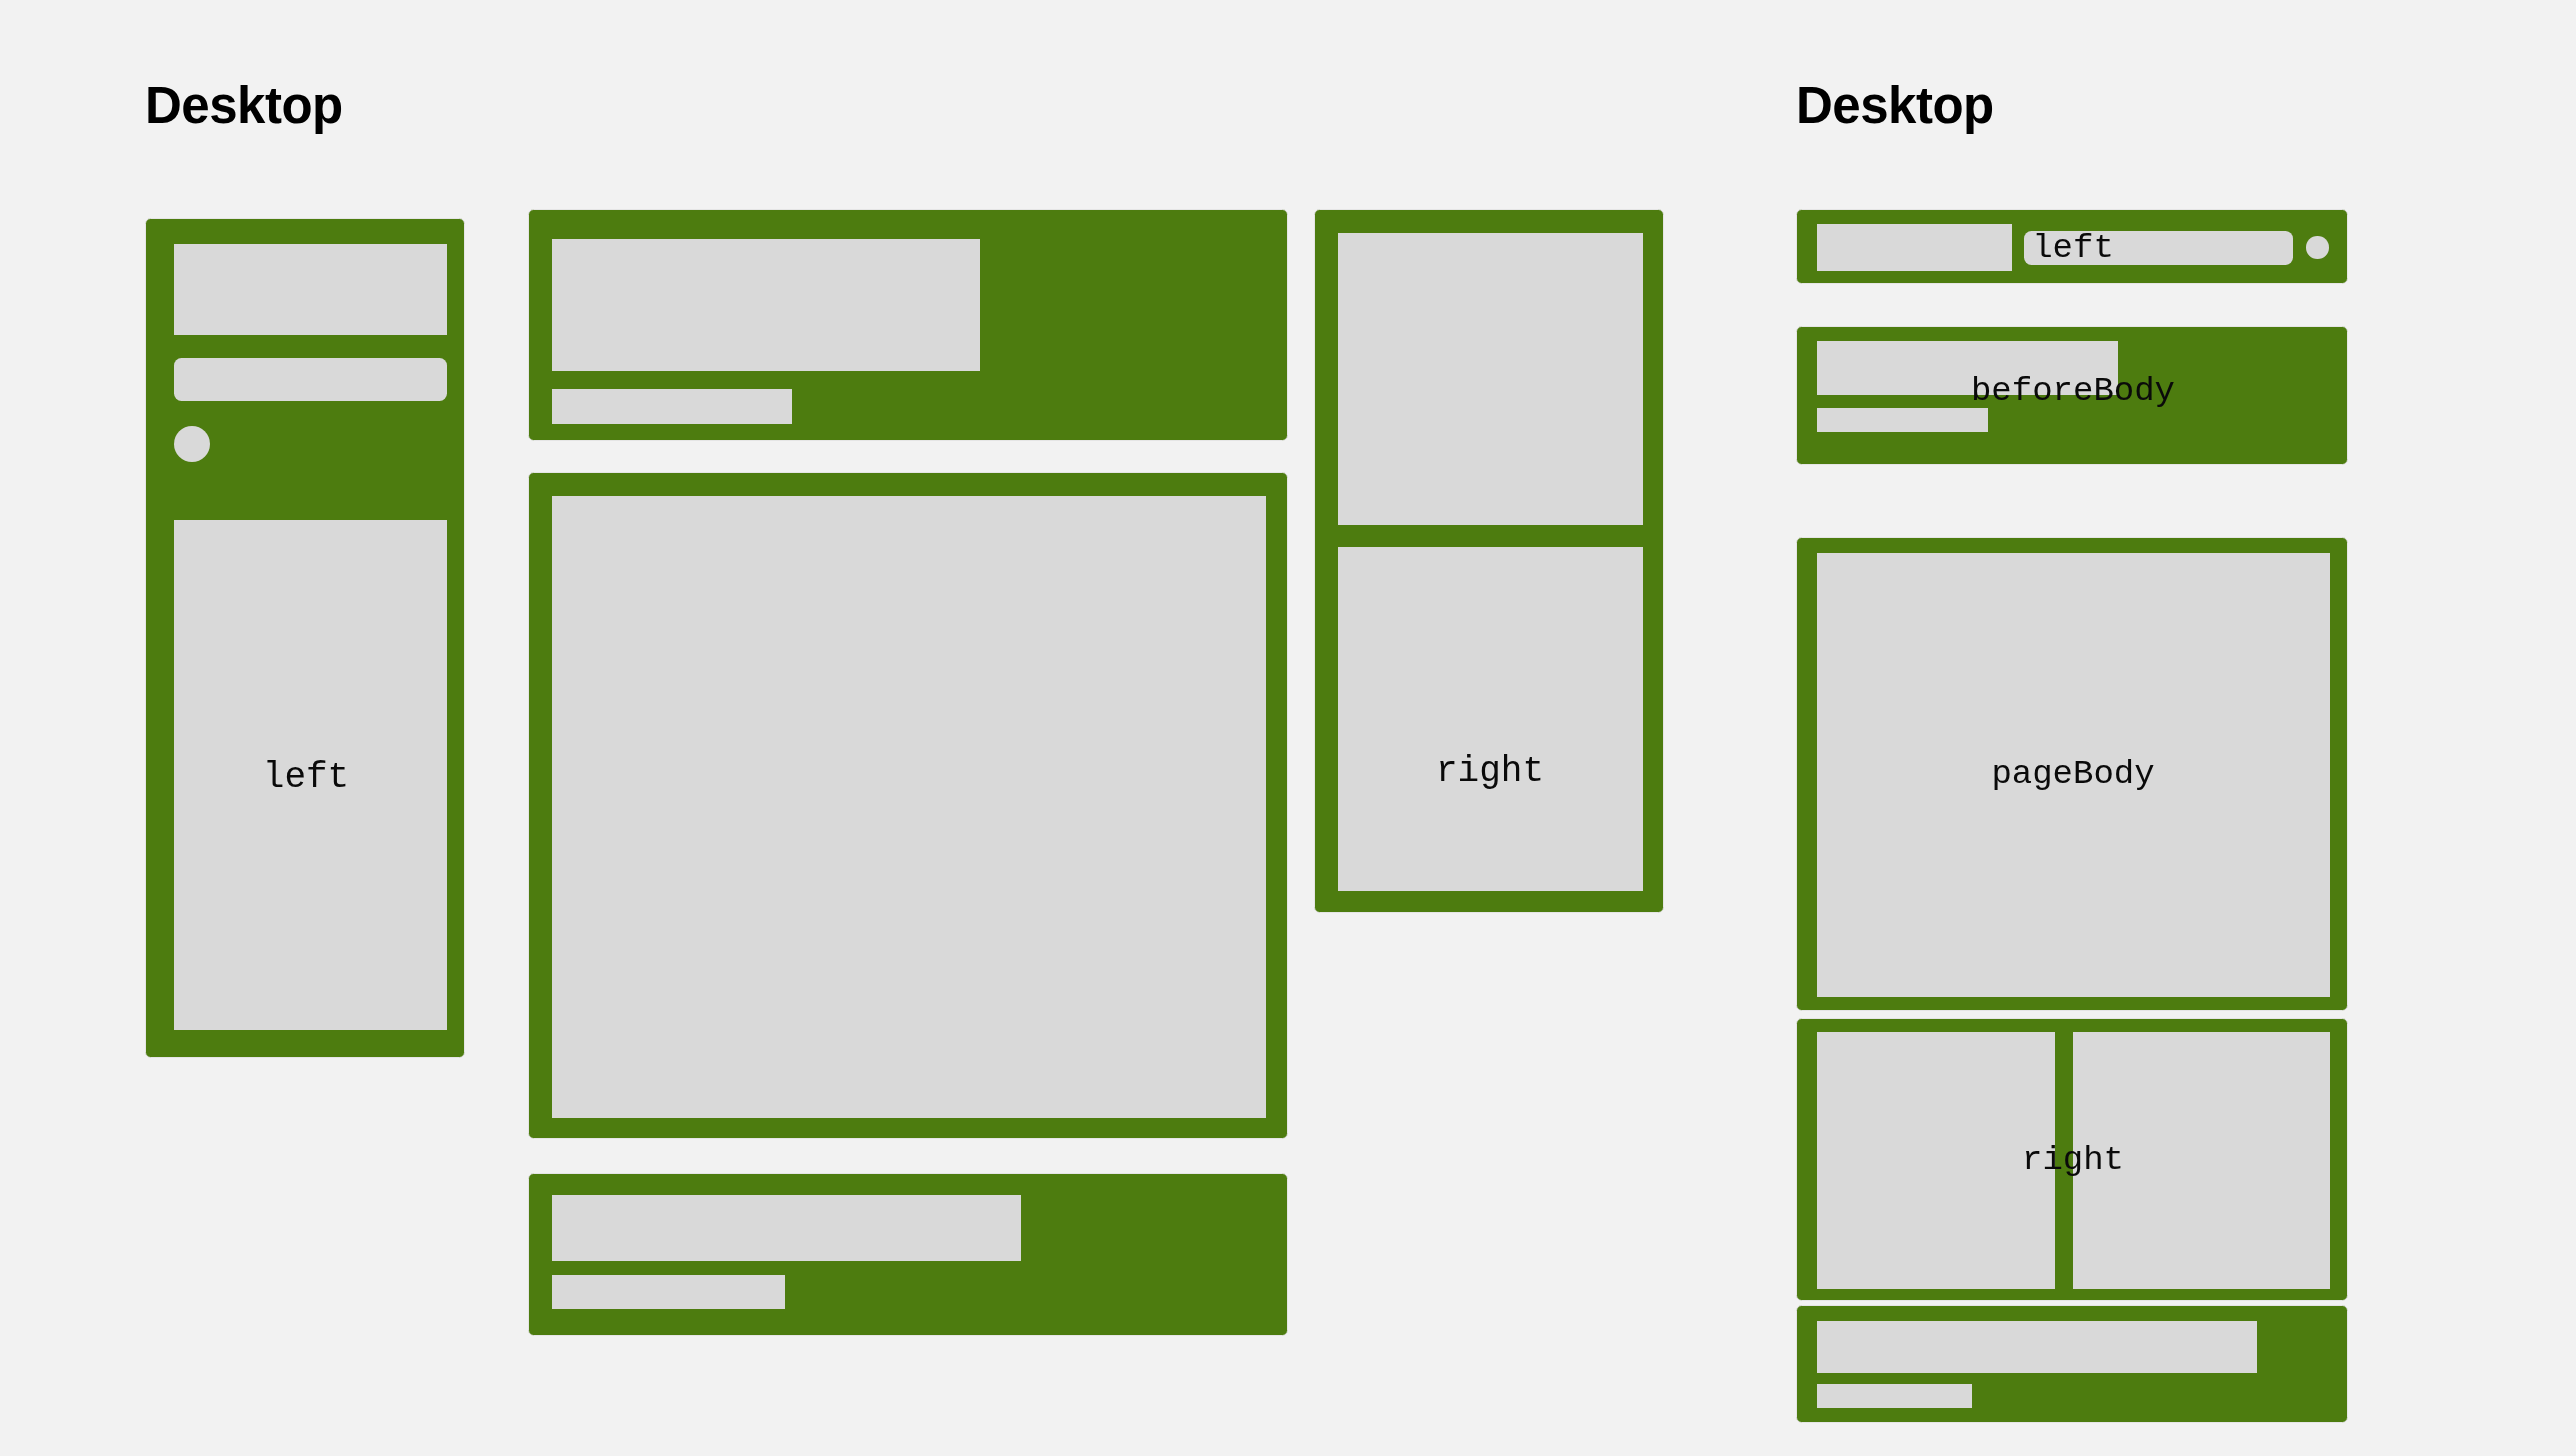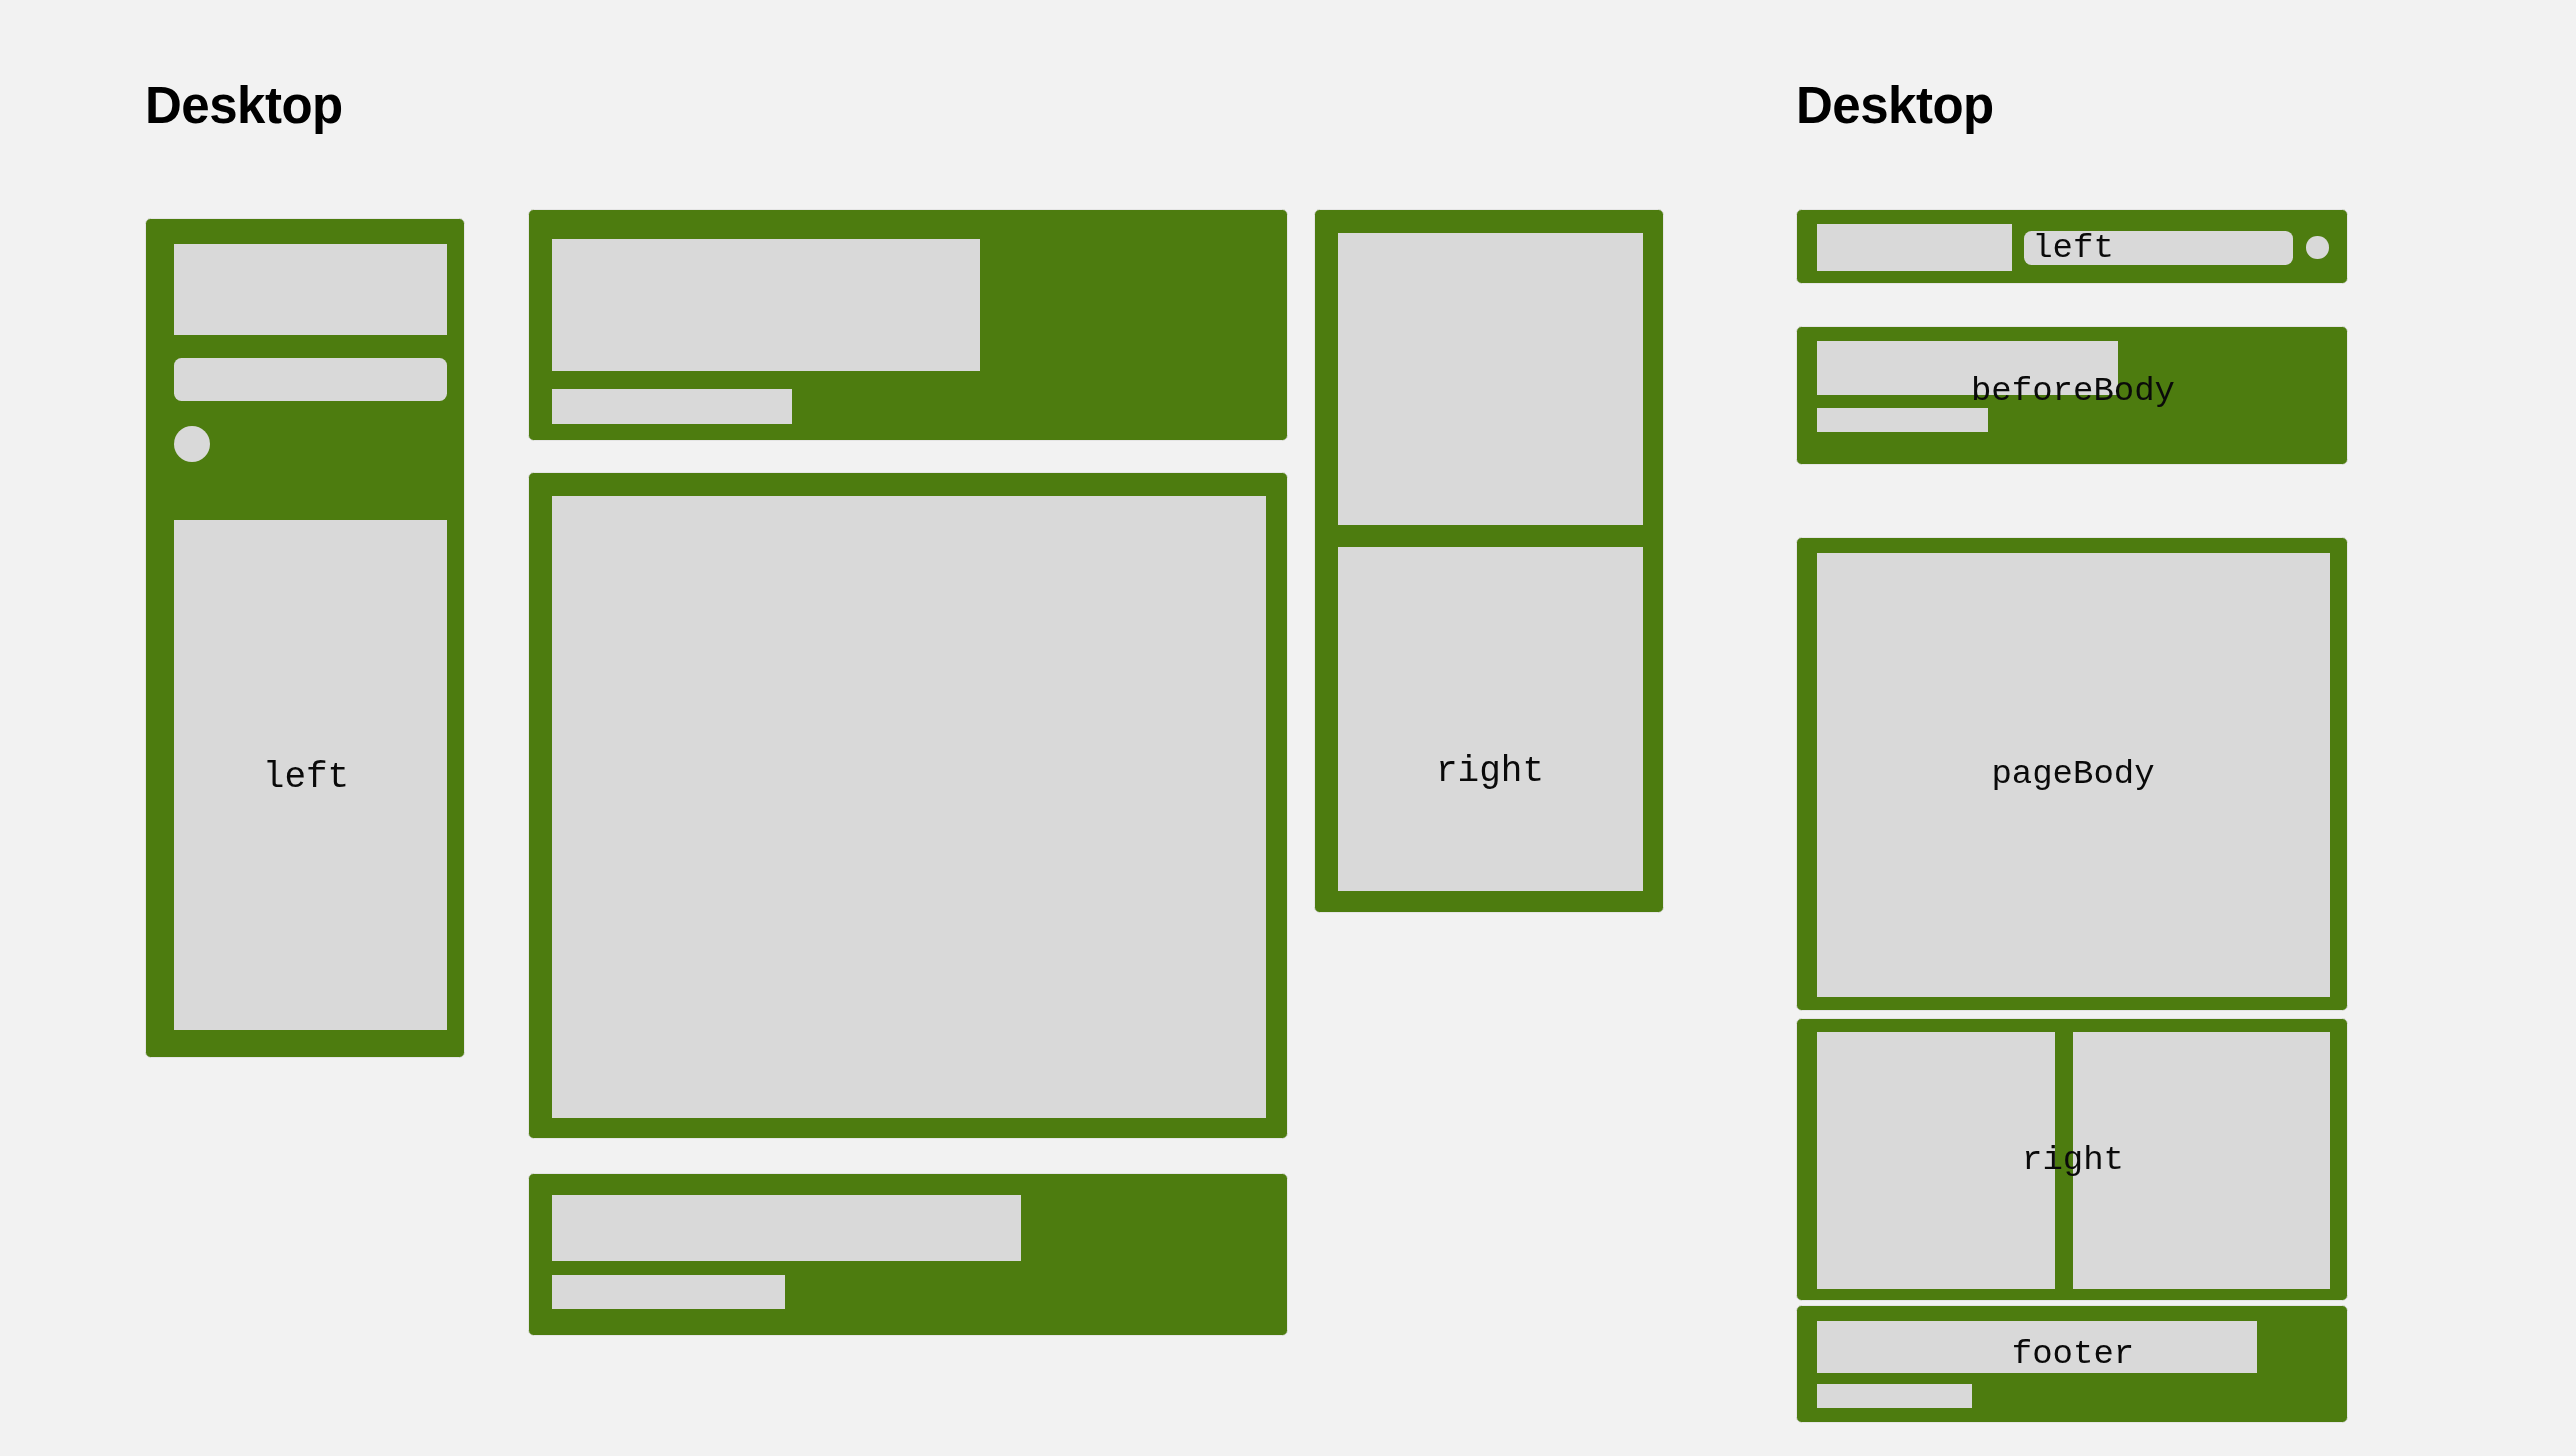--- a/index.html
+++ b/index.html
@@ -121,17 +121,16 @@
 
   <div class="panel" style="left:1796px; top:1018px; width:552px; height:283px;">
     <div class="sk" style="left:20px; top:13px; width:238px; height:257px;"></div>
     <div class="sk" style="left:276px; top:13px; width:257px; height:257px;"></div>
     <div class="region-label mobile-size" style="left:0; top:124px; width:552px;">right</div>
   </div>
 
   <div class="panel" style="left:1796px; top:1305px; width:552px; height:118px;">
     <div class="sk" style="left:20px; top:15px; width:440px; height:52px;"></div>
     <div class="sk" style="left:20px; top:78px; width:155px; height:23.5px;"></div>
-    <div class="region-label mobile-size" style="left:0; top:31px; width:552px;">footer</div>
   </div>
 
 </div>
 
 
 </body></html>

